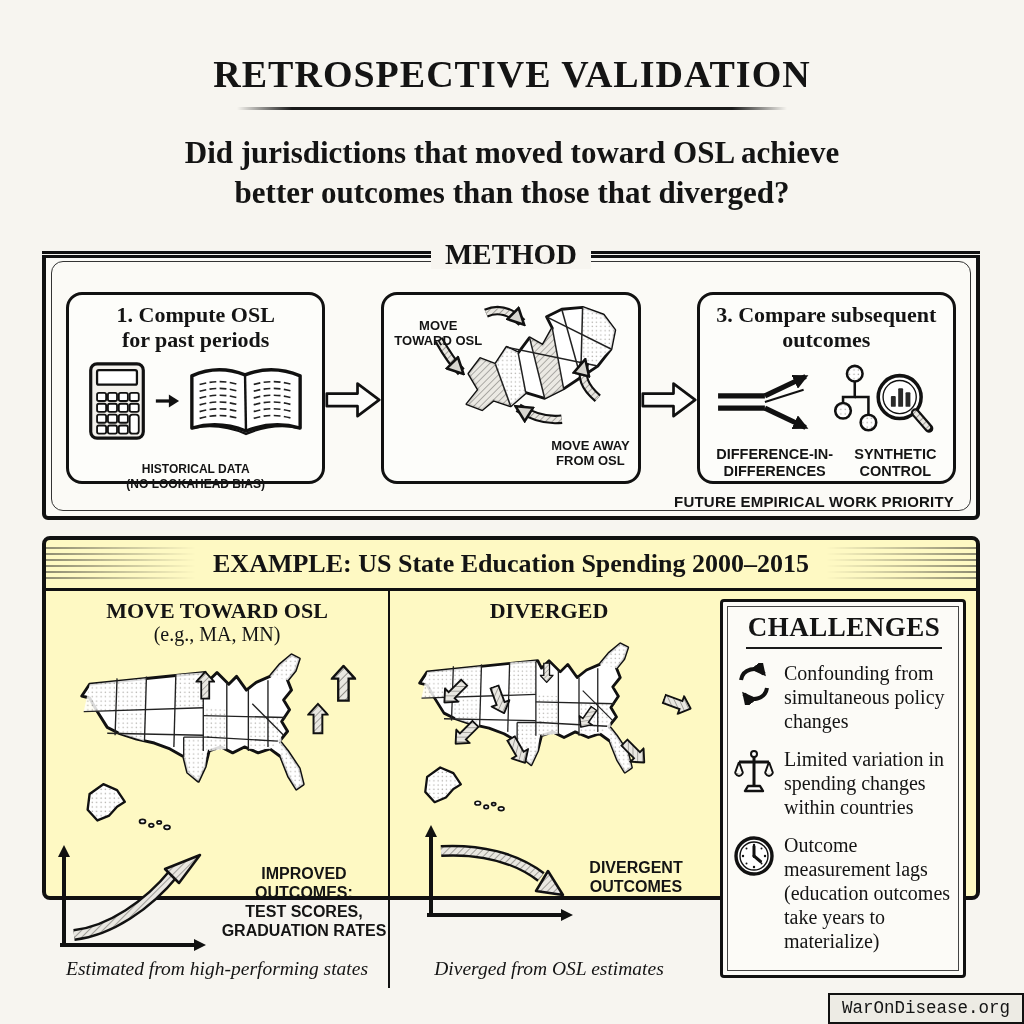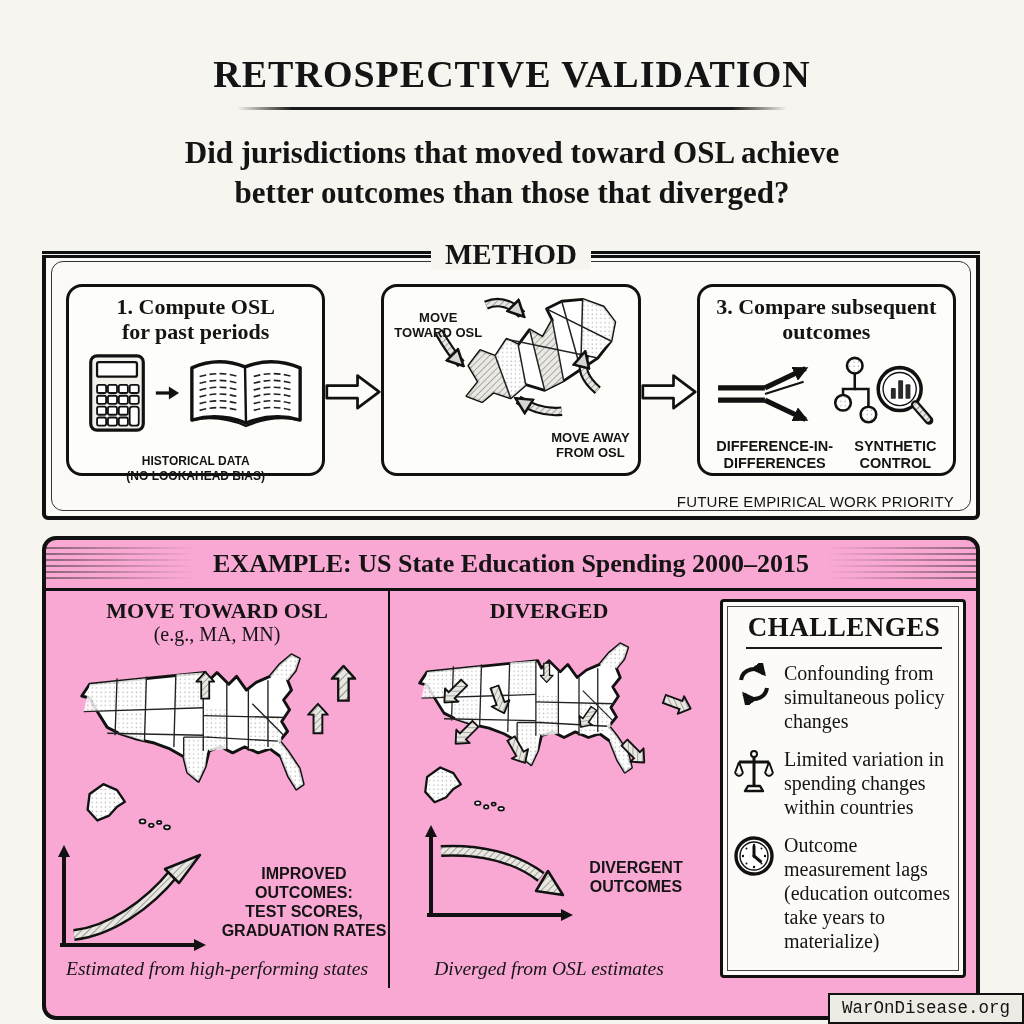--- a/index.html
+++ b/index.html
@@ -22,44 +22,44 @@
   .method-frame{position:absolute;left:42px;top:252px;width:938px;height:268px;
     border:4px solid #111;border-radius:6px;background:#fbfaf6;box-sizing:border-box;}
   .method-frame .inner-line{position:absolute;inset:5px;border:1.5px solid #333;
     border-radius:12px;pointer-events:none;}
   .method-header{position:absolute;top:-17px;left:-4px;right:-4px;display:flex;
     align-items:center;z-index:4;}
   .method-header .rule{flex:1;height:7px;border-top:3px solid #111;border-bottom:3px solid #111;
     background:#f7f5f0;box-sizing:border-box;}
   .method-title{font-size:29px;font-weight:700;background:#f7f5f0;padding:0 14px;line-height:1.05;}
 
-  .steps{position:absolute;left:20px;right:20px;top:28px;height:192px;display:flex;align-items:stretch;}
+  .steps{position:absolute;left:20px;right:20px;top:36px;height:192px;display:flex;align-items:stretch;}
   .step-box{flex:1;background:#fdfdfa;border:3px solid #111;border-radius:16px;
     padding:8px 6px 6px;display:flex;flex-direction:column;align-items:center;box-sizing:border-box;}
   .flow-arrow{width:56px;flex:0 0 56px;align-self:center;margin-top:24px;}
   .step-title{font-size:22px;text-align:center;line-height:1.12;font-weight:600;}
   .step-title .num{font-weight:700;}
   .icons-row{display:flex;align-items:center;justify-content:center;gap:8px;margin:8px 0 4px;}
   .small-caption{font-family:"Liberation Sans",sans-serif;font-weight:700;font-size:12px;
     text-align:center;line-height:1.2;margin-top:16px;}
   .map2-wrap{position:relative;width:100%;flex:1;}
   .map2-wrap svg.jmap{position:absolute;right:2px;top:-4px;}
   .lbl{position:absolute;font-family:"Liberation Sans",sans-serif;font-weight:700;
     font-size:13px;line-height:1.15;text-align:center;}
   .lbl-toward{left:4px;top:16px;}
   .lbl-away{right:2px;bottom:6px;}
   .mlabels{display:flex;width:100%;justify-content:space-around;
     font-family:"Liberation Sans",sans-serif;font-weight:700;font-size:14.5px;
     text-align:center;line-height:1.18;}
   .method-footnote{position:absolute;right:22px;bottom:6px;
-    font-family:"Liberation Sans",sans-serif;font-weight:400;font-size:15px;letter-spacing:.2px;text-align:right;}
+    font-family:"Liberation Sans",sans-serif;font-weight:700;font-size:15px;letter-spacing:.2px;text-align:right;}
 
   
-  .example-frame{position:absolute;left:42px;top:536px;width:938px;height:484px;
-    border:4px solid #111;border-radius:14px;background:#f9a8d4;box-sizing:border-box;}
+  .example-frame{position:absolute;left:42px;top:536px;width:938px;height:364px;
+    border:4px solid #111;border-radius:8px;background:#fef9c3;box-sizing:border-box;}
   .example-header{height:48px;border-bottom:3px solid #111;display:flex;align-items:center;
     justify-content:center;font-size:26px;font-weight:700;position:relative;overflow:hidden;}
   .example-header .stripes{position:absolute;top:7px;bottom:7px;width:150px;opacity:.5;
     background:repeating-linear-gradient(to bottom,#222 0 2px,transparent 2px 6px);}
   .stripes.left{left:0;-webkit-mask-image:linear-gradient(to right,#000,transparent);
     mask-image:linear-gradient(to right,#000,transparent);}
   .stripes.right{right:0;-webkit-mask-image:linear-gradient(to left,#000,transparent);
     mask-image:linear-gradient(to left,#000,transparent);}
   .example-body{display:flex;height:397px;}
   .panel{position:relative;box-sizing:border-box;}

